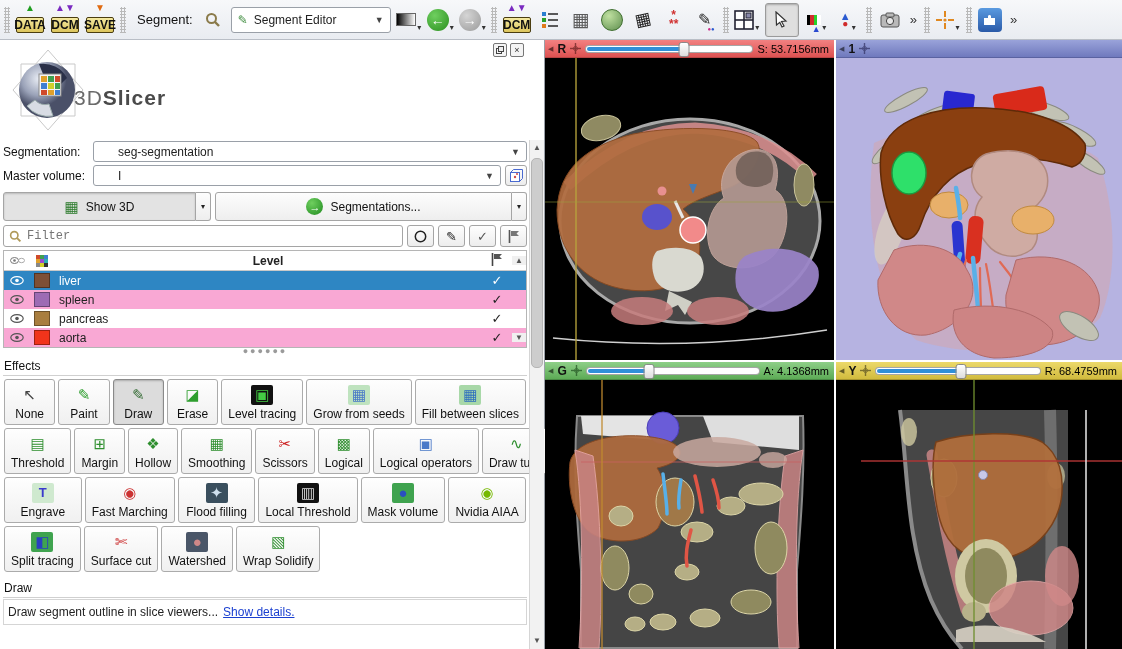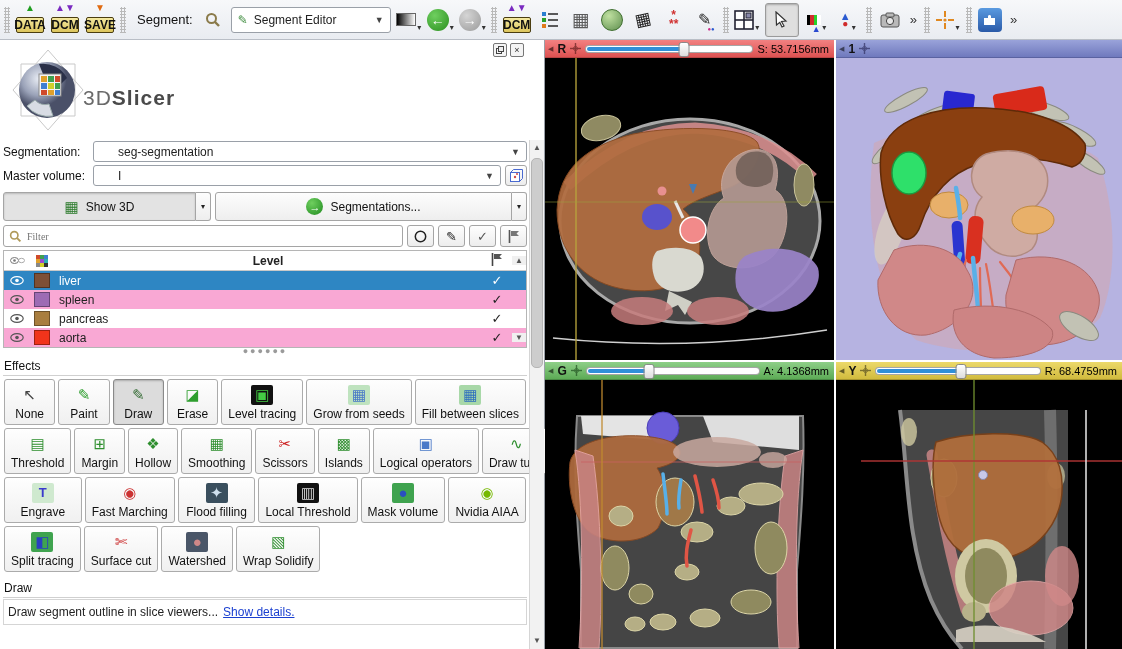--- a/index.html
+++ b/index.html
@@ -35,42 +35,42 @@
   
   #panel { position:absolute; left:0; top:40px; width:545px; height:609px; background:#fff;
     border-right:1px solid #9aa0a8; }
   #panel-inner { position:absolute; left:0; top:0; width:530px; height:609px; padding:2px 3px 0 3px; }
   #win-btns { position:absolute; right:20px; top:3px; display:flex; gap:3px; }
   .win-btn { width:14px; height:14px; border:1px solid #777; border-radius:2px; background:#f4f4f4;
     display:flex; align-items:center; justify-content:center; font-size:9px; color:#333; }
   
   #logo { position:relative; height:96px; }
   #logo-img { position:absolute; left:6px; top:6px; }
-  #logo-text { position:absolute; left:80px; top:44px; font-size:21px; letter-spacing:1px; color:#6a6a6a; }
+  #logo-text { position:absolute; left:71px; top:44px; font-size:21px; letter-spacing:1px; color:#6a6a6a; }
   #logo-text b { color:#4a4a4a; }
   
   .form-row { display:flex; align-items:center; margin:3px 0; gap:4px; }
   .form-row label { width:86px; font-size:12px; color:#111; }
   .form-row .combo { flex:1; height:21px;padding-left:24px; }
   .sq-btn { width:22px; height:21px; border:1px solid #a5a5a5; border-radius:3px;
     background:linear-gradient(#fefefe,#ececec); display:flex; align-items:center; justify-content:center; }
   
   #action-row { display:flex; gap:4px; margin:6px 0 4px 0; }
   .act-btn { height:29px; border:1px solid #a5a5a5; border-radius:3px; background:linear-gradient(#fdfdfd,#eeeeee);
     display:flex; align-items:center; justify-content:center; gap:7px; font-size:12px; color:#111; }
   .act-btn.toggled { background:#e3e3e3; box-shadow:inset 0 1px 2px rgba(0,0,0,.18); }
   .split { display:flex; }
   .split .dd { width:15px; height:29px; border:1px solid #a5a5a5; border-left:none; border-radius:0 3px 3px 0;
     background:linear-gradient(#fdfdfd,#eeeeee); display:flex; align-items:center; justify-content:center; font-size:8px; }
   .split .act-btn { border-radius:3px 0 0 3px; }
   
   #filter-row { display:flex; gap:4px; margin:3px 0; }
   #filter-box { flex:1; display:flex; align-items:center; gap:5px; height:22px; background:#fff;
     border:1px solid #a5a5a5; border-radius:3px; padding:0 5px; }
-  #filter-box input { border:none; outline:none; flex:1; font-size:10px; color:#3b82f6; font-family:Liberation Serif, serif; background:transparent; }
+  #filter-box input { border:none; outline:none; flex:1; font-size:12px; color:#3b82f6; font-family:Liberation Mono, monospace; background:transparent; }
   .tool-btn { width:27px; height:22px; border:1px solid #a5a5a5; border-radius:3px;
     background:linear-gradient(#fefefe,#ededed); display:flex; align-items:center; justify-content:center; font-size:13px; }
   
   #seg-table { border:1px solid #b5b5b5; margin-top:2px; position:relative; }
   .seg-hrow { display:flex; height:20px; align-items:center; border-bottom:1px solid #c9c9c9; background:#fff; }
   .seg-hrow .h-name { flex:1; text-align:center; font-weight:bold; font-size:12px; }
   .c-eye { width:26px; text-align:center; }
   .c-color { width:24px; display:flex; align-items:center; justify-content:center; }
   .c-flag { width:30px; text-align:center; }
   .c-scroll { width:14px; background:#f0f0f0; text-align:center; font-size:8px; color:#555; }
@@ -509,21 +509,21 @@
             <div class="fx-btn">
               <span class="fx-ico" style="color: rgb(46, 142, 46); background: transparent;">▦</span>
               <span class="fx-label">Smoothing</span>
             </div>
             <div class="fx-btn">
               <span class="fx-ico" style="color: rgb(204, 34, 34); background: transparent;">✂</span>
               <span class="fx-label">Scissors</span>
             </div>
             <div class="fx-btn">
               <span class="fx-ico" style="color: rgb(46, 142, 46); background: transparent;">▩</span>
-              <span class="fx-label">Islands</span>
+              <span class="fx-label">Logical</span>
             </div>
             <div class="fx-btn">
               <span class="fx-ico" style="color: rgb(74, 121, 200); background: transparent;">▣</span>
               <span class="fx-label">Logical operators</span>
             </div>
             <div class="fx-btn">
               <span class="fx-ico" style="color: rgb(46, 142, 46); background: transparent;">∿</span>
               <span class="fx-label">Draw tube</span>
             </div>
           </div>

